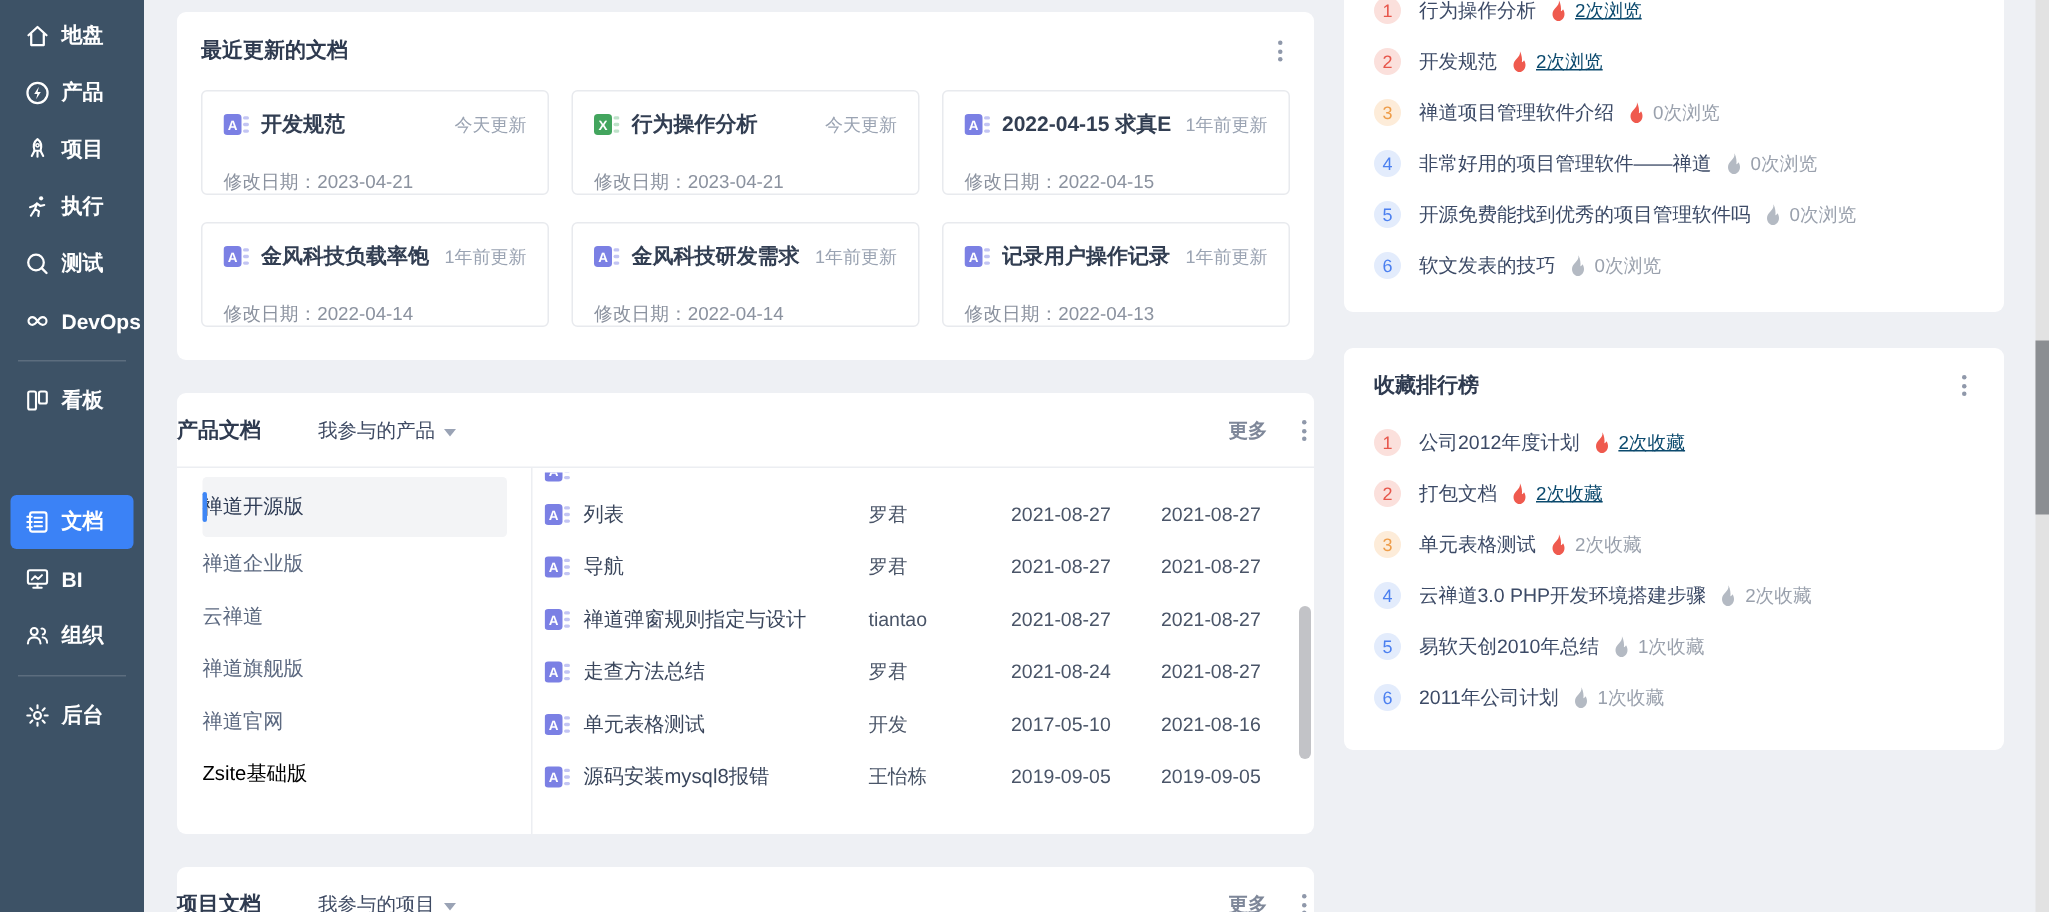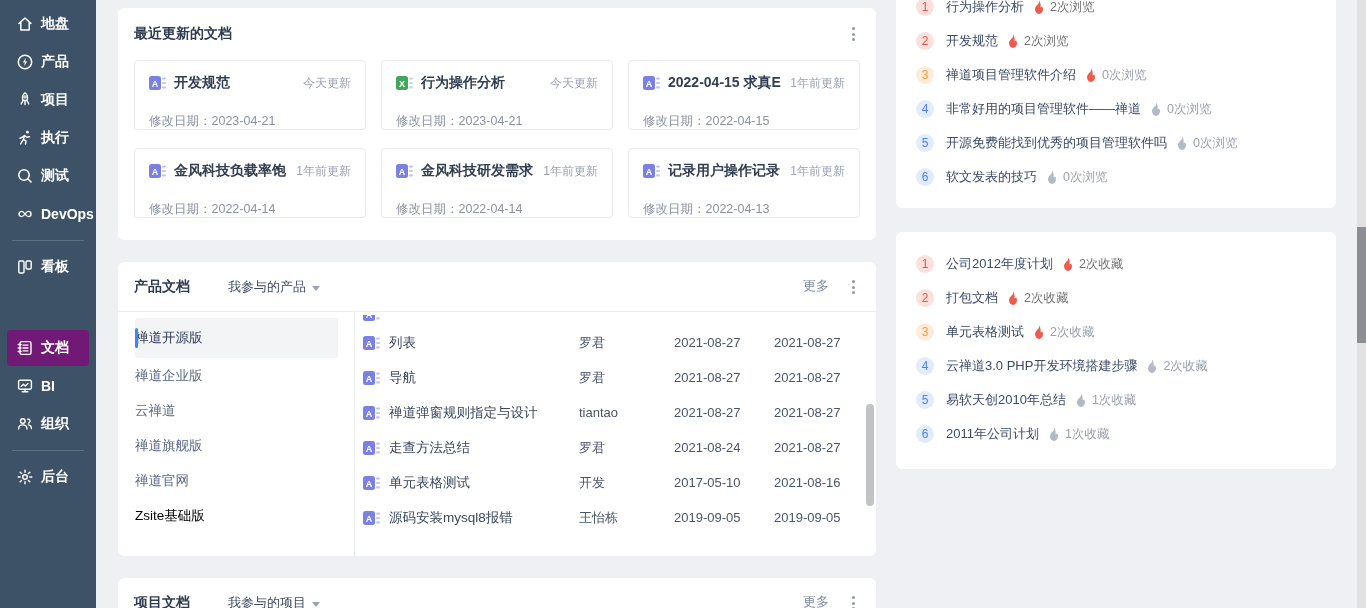--- a/index.html
+++ b/index.html
@@ -9,49 +9,49 @@
     background:#eef0f4; display:flex; position:relative;
     color:#33415c;
   }
   
   .sidebar { width:96px; flex:none; background:#3d5266; height:608px; padding-top:4px; }
   .nav-item {
     display:flex; align-items:center; gap:7px; height:36px; margin:2px 7px;
     padding:0 4px 0 9px; border-radius:4px; color:#fff; font-size:14px;
     font-weight:bold; cursor:pointer; white-space:nowrap;
   }
-  .nav-item.active { background:#701a75;margin-top:45px; }
+  .nav-item.active { background:#3b82f6;margin-top:45px; }
   .nav-icon { width:18px; height:18px; flex:none; color:#fff; display:inline-flex; }
   .nav-icon svg { width:18px; height:18px; }
   .side-divider { height:1px; background:rgba(255,255,255,.16); margin:8px 12px; }
   
   .content { flex:1; display:flex; padding:0 30px 0 22px; gap:20px; align-items:flex-start; }
   .main-col { width:758px; flex:none; padding-top:8px; }
   .aside-col { width:440px; flex:none; }
   .card { background:#fff; border-radius:6px; }
   .card-head { display:flex; align-items:center; }
   .card-title { font-size:14px; font-weight:bold; color:#2f3b50; }
-  .head-right { margin-left:auto; display:flex; gap:18px; }
+  .head-right { margin-left:auto; display:flex; align-items:center; gap:18px;font-weight:bold; }
   .more-link { font-size:13px; color:#7e8799; cursor:pointer; }
   .kebab { display:inline-flex; flex-direction:column; gap:2.5px; padding:3px 5px; cursor:pointer; }
   .kebab i { width:3px; height:3px; border-radius:50%; background:#8f98aa; }
   .filter { display:flex; align-items:center; gap:6px; margin-left:38px; font-size:13px; color:#3e4a63; cursor:pointer; }
   .caret { width:0; height:0; border-left:4px solid transparent; border-right:4px solid transparent; border-top:5px solid #9aa3b5; margin-top:2px; }
   
   .recent-card { padding:16px 16px 22px; margin-bottom:22px; }
   .tile-grid { display:grid; grid-template-columns:repeat(3,1fr); gap:18px 15px; margin-top:16px; }
   .tile { border:1px solid #e8eaee; border-radius:4px; padding:13px 14px 12px; height:70px; cursor:pointer; background:#fff; }
   .tile-top { display:flex; align-items:center; gap:8px; }
   .tile-title { font-size:14px; font-weight:bold; color:#323e52; white-space:nowrap; overflow:hidden; flex:1; min-width:0; }
   .tile-badge { font-size:12px; color:#9aa3b2; flex:none; }
   .tile-date { font-size:12.5px; color:#8b929f; margin-top:21px; }
   .doc-ic { width:17px; height:16px; flex:none; display:inline-flex; }
   
   .product-card { margin-bottom:22px; }
-  .product-card .card-head, .project-card .card-head { padding:15px 16px 14px; border-bottom:1px solid #eceef2; }
+  .product-card .card-head, .project-card .card-head { padding:15px 0 14px; border-bottom:1px solid #eceef2; }
   .prod-body { display:flex; height:244px; }
   .prod-list { width:237px; flex:none; border-right:1px solid #eceef2; padding:6px 16px 0 17px; }
   .prod-item { display:flex; align-items:center; height:35px; font-size:13.5px; color:#5c6980; cursor:pointer; border-radius:3px; position:relative; }
   .prod-item.active { background:#f3f4f6; color:#2f3c55; height:40px; }
   .prod-item.active::before { content:""; position:absolute; left:0; top:10px; bottom:10px; width:3px; background:#3e86f5; border-radius:2px; }
   .prod-item.muted { color:#000000; }
   .doc-table { flex:1; position:relative; overflow:hidden; padding:0 14px 0 8px; }
   .trow { display:grid; grid-template-columns:1fr 95px 100px 88px; align-items:center; height:35px; cursor:pointer; }
   .trow-clip { height:13px; overflow:hidden; padding-left:0; }
   .trow-clip .doc-ic { margin-top:-9px; margin-left:0; display:inline-flex; }
@@ -68,21 +68,21 @@
   .rank-item { display:flex; align-items:center; height:34px; cursor:pointer; }
   .rank { width:18px; height:18px; border-radius:50%; flex:none; display:flex; align-items:center; justify-content:center; font-size:12px; }
   .rank-item[data-rank_color="red"] .rank { background:#fbe0dc; color:#e7564b; }
   .rank-item[data-rank_color="orange"] .rank { background:#fdecd9; color:#ee9d4a; }
   .rank-item[data-rank_color="blue"] .rank { background:#e3ecfc; color:#4c80f0; }
   .rank-title { font-size:13px; color:#3c4a66; margin-left:12px; white-space:nowrap; }
   .flame-icon { margin-left:9px; flex:none; display:inline-flex; }
   .rank-item[data-flame="red"] .flame-icon { color:#ef5a4e; }
   .rank-item[data-flame="gray"] .flame-icon { color:#b4bac3; }
   .count { font-size:12.5px; margin-left:5px; white-space:nowrap; }
-  .rank-item[data-count_color="red"] .count { color:#737373; }
+  .rank-item[data-count_color="red"] .count { color:#0c4a6e;text-decoration:underline; }
   .rank-item[data-count_color="gray"] .count { color:#9aa1ad; }
   
   .page-scrollbar { position:absolute; right:0; top:0; width:9px; height:608px; background:#e2e2e2; }
   .page-scroll-thumb { position:absolute; top:227px; right:0; width:9px; height:116px; background:#8b8e92; cursor:pointer; }
 </style>
 </head>
 <body>
 
 <nav class="sidebar">
   <div>
@@ -557,20 +557,30 @@
               <svg width="12" height="14" viewBox="0 0 12 14">
                 <path fill="currentColor" d="M6.3.2c.3 2.2-.7 3.3-1.9 4.6C3.2 6.1 2 7.4 2 9.3 2 11.9 3.8 14 6 14s4-2.1 4-4.7c0-1.1-.4-2.2-1-3.1-.3.6-.8 1.1-1.4 1.3C7.9 5.4 7.5 2.6 6.3.2z"></path>
               </svg>
             </span>
             <span class="count">0次浏览</span>
           </div>
         </div>
     </section>
 
     <section class="card fav-card">
+      <div class="card-head">
+        <span class="card-title">收藏排行榜</span>
+        <span class="head-right">
+          <span class="kebab">
+              <i></i>
+              <i></i>
+              <i></i>
+            </span>
+        </span>
+      </div>
       <div class="rank-list">
 
       <div class="rank-item" data-rank_color="red" data-flame="red" data-count_color="red">
             <span class="rank">1</span>
             <span class="rank-title">公司2012年度计划</span>
             <span class="flame-icon">
               <svg width="12" height="14" viewBox="0 0 12 14">
                 <path fill="currentColor" d="M6.3.2c.3 2.2-.7 3.3-1.9 4.6C3.2 6.1 2 7.4 2 9.3 2 11.9 3.8 14 6 14s4-2.1 4-4.7c0-1.1-.4-2.2-1-3.1-.3.6-.8 1.1-1.4 1.3C7.9 5.4 7.5 2.6 6.3.2z"></path>
               </svg>
             </span>

